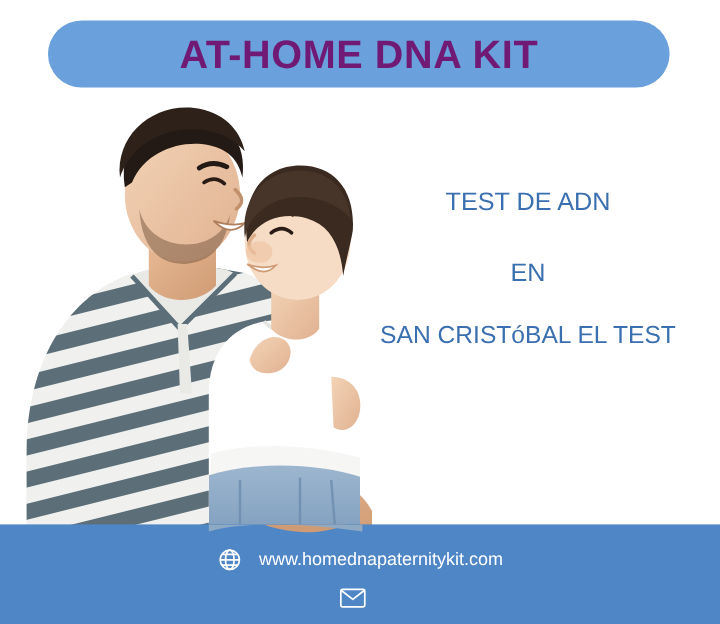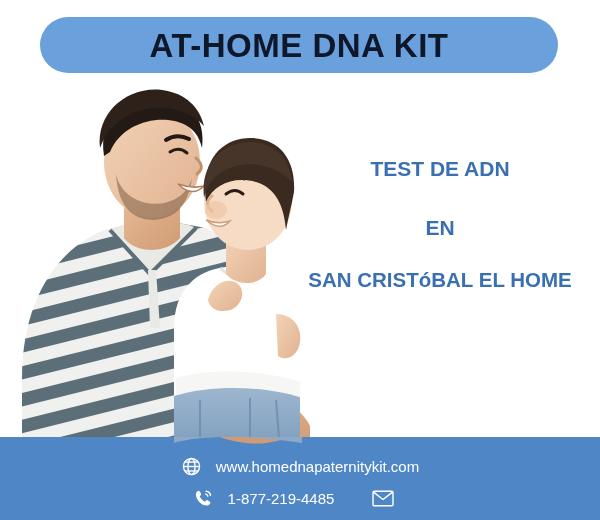--- a/index.html
+++ b/index.html
@@ -29,21 +29,21 @@
     width: 518px;
     height: 56px;
     background: #6aa0dc;
     border-radius: 28px;
     display: flex;
     align-items: center;
     justify-content: center;
     box-sizing: border-box;
   }
   .header-title {
-    color: #0f172a;
+    color: #701a75;
     font-size: 33px;
     font-weight: bold;
     letter-spacing: 0.5px;
     line-height: 1;
     white-space: nowrap;
     text-align: center;
   }
 
   
   .photo-wrap {
@@ -64,21 +64,21 @@
   .headline-block {
     position: absolute;
     left: 290px;
     top: 158px;
     width: 300px;
     text-align: center;
   }
   .headline-line {
     color: #3a6fb0;
     font-size: 21px;
-    font-weight: bold;
+    font-weight: normal;
     line-height: 1;
     white-space: nowrap;
   }
   .headline-line.l1 { margin-bottom: 38px; }
   .headline-line.l2 { margin-bottom: 32px; }
   .headline-line.l3 { font-size: 20.5px; }
 
   
   .footer {
     position: absolute;
@@ -236,21 +236,21 @@
 
       <path d="M206,142 q14,12 24,1 q-12,4 -24,-1 Z" fill="#ffffff" stroke="#cf9c78" stroke-width="1.4"></path>
 
       <ellipse cx="216" cy="132" rx="11" ry="9" fill="#f0c3a4" opacity="0.65"></ellipse>
     </svg>
   </div>
 
   <div class="headline-block">
     <div class="headline-line l1">TEST DE ADN</div>
     <div class="headline-line l2">EN</div>
-    <div class="headline-line l3">SAN CRISTóBAL EL HOME</div>
+    <div class="headline-line l3">SAN CRISTóBAL EL TEST</div>
   </div>
 
   <div class="footer">
 
     <div class="photo-bleed">
       <svg width="600" height="83" viewBox="0 0 600 83">
         <path d="M196,-30 C196,-10 212,2 246,6 C272,9 296,0 310,-14 L310,-30 Z" fill="#cf9b74"></path>
         <path d="M174,-30 L174,6 C200,-2 250,-2 302,6 L302,-30 Z" fill="#8ea9c4"></path>
       </svg>
     </div>
@@ -264,30 +264,20 @@
             <line x1="2.8" y1="12" x2="21.2" y2="12"></line>
             <line x1="4.2" y1="6.9" x2="19.8" y2="6.9"></line>
             <line x1="4.2" y1="17.1" x2="19.8" y2="17.1"></line>
           </svg>
         </span>
         <span>www.homednapaternitykit.com</span>
       </div>
     </div>
 
     <div class="footer-row row2">
-      <div class="footer-item phone">
-        <span class="ficon">
-          <svg width="21" height="21" viewBox="0 0 24 24" fill="none" stroke="#ffffff" stroke-width="1.7" stroke-linecap="round">
-            <path d="M6.8,3.2 C5.3,3.2 3.3,5.0 3.3,7.0 C3.3,13.4 9.6,20.0 16.0,20.0 C18.0,20.0 19.9,18.0 19.9,16.6 C19.9,16.0 16.6,13.8 15.9,13.8 C15.1,13.8 14.3,15.6 13.6,15.6 C12.5,15.6 7.7,10.9 7.7,9.7 C7.7,9.0 9.4,8.2 9.4,7.4 C9.4,6.7 7.4,3.2 6.8,3.2 Z" fill="#ffffff" stroke="none"></path>
-            <path d="M15.0,3.6 C17.6,3.9 19.6,5.8 20.0,8.3"></path>
-            <path d="M14.6,7.0 C15.9,7.3 16.7,8.1 16.9,9.3"></path>
-          </svg>
-        </span>
-        <span>1-877-219-4485</span>
-      </div>
 
       <div class="footer-item email">
         <span class="ficon">
           <svg width="23" height="19" viewBox="0 0 26 20" fill="none" stroke="#ffffff" stroke-width="1.7" stroke-linejoin="round">
             <rect x="1.2" y="1.4" width="23.6" height="17.2" rx="1.6"></rect>
             <path d="M1.8,2.4 L13,11.2 L24.2,2.4"></path>
           </svg>
         </span>
       </div>
     </div>

